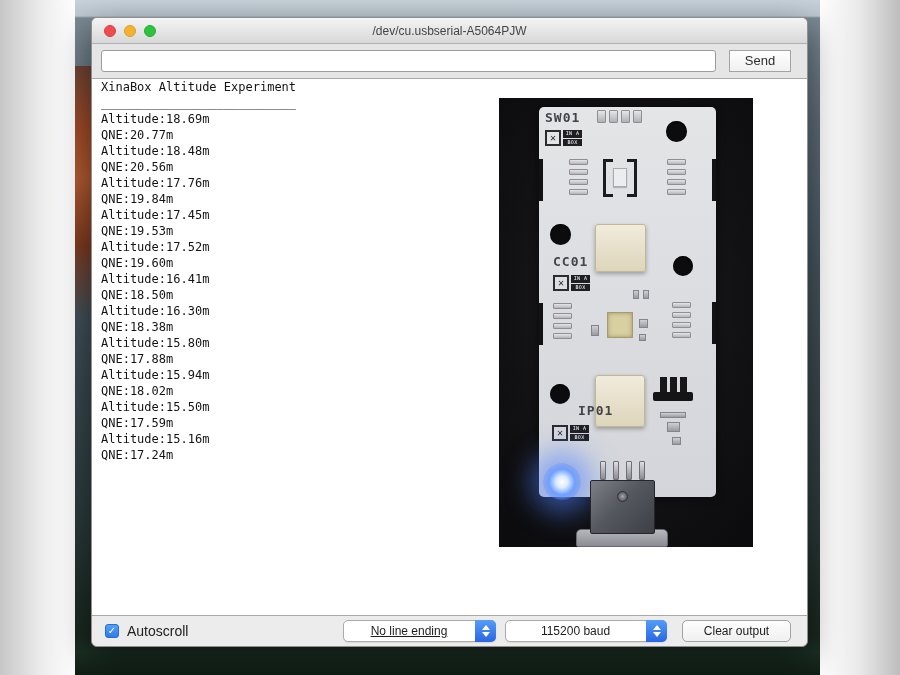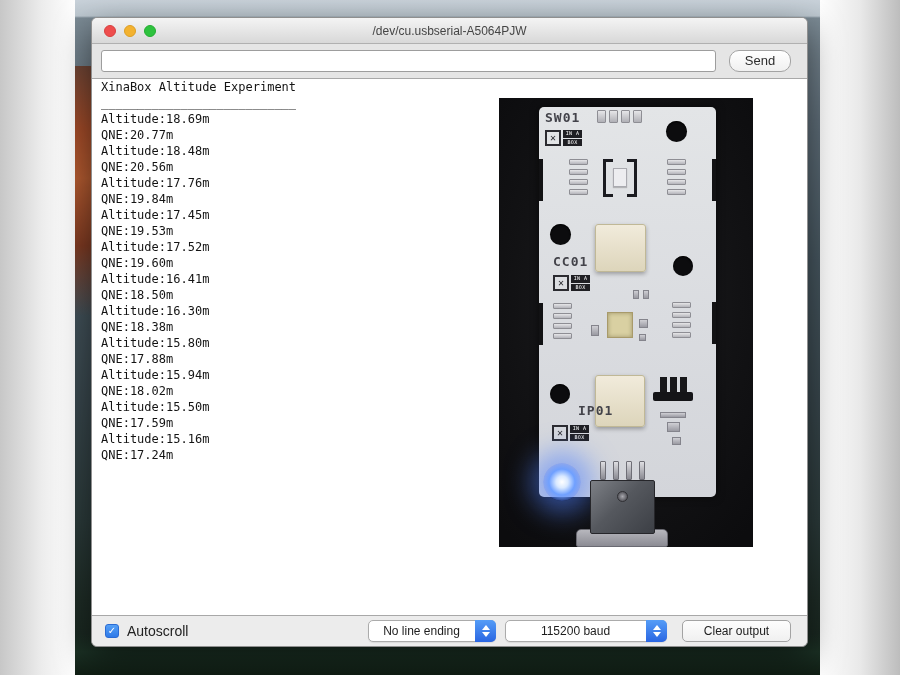--- a/index.html
+++ b/index.html
@@ -34,40 +34,40 @@
   .light { width:12px; height:12px; border-radius:50%; }
   .light-red    { background:#ee4d4d; border:1px solid #d8403f; }
   .light-yellow { background:#f3b230; border:1px solid #dd9f24; }
   .light-green  { background:#2ec23e; border:1px solid #24ad32; }
 
   .sendrow { height:34px; flex:0 0 34px; display:flex; align-items:center;
     padding:0 16px 0 9px; background:#e5e5e5; }
   .serial-input { flex:1; height:22px; border:1px solid #9d9d9d; border-radius:3px;
     background:#ffffff; font-size:12px; padding:0 6px; outline:none; }
   .send-btn { width:62px; height:22px; margin-left:13px; border:1px solid #a3a3a3;
-    border-radius:10px; background:linear-gradient(180deg,#ffffff,#f0f0f0);
+    border-radius:0; background:linear-gradient(180deg,#ffffff,#f0f0f0);
     font-size:13px; color:#2e2e2e; text-align:center; line-height:20px; cursor:default; }
 
   .console { flex:1; position:relative; background:#ffffff; overflow:hidden;
     border-top:1px solid #a8a8a8; border-bottom:1px solid #a8a8a8;
     font-family:"DejaVu Sans Mono","Liberation Mono",monospace;
     font-size:12px; line-height:16px; color:#141414; padding:0 0 0 9px; }
   .console-line { height:16px; white-space:pre; }
 
   .statusbar { height:30px; flex:0 0 30px; display:flex; align-items:center;
     background:#ececec; padding:0 16px 0 13px; border-radius:0 0 5px 5px; }
   .checkbox { width:14px; height:14px; border-radius:3px;
     background:linear-gradient(180deg,#55a0f6,#2f7ae8); border:1px solid #2a6bd4;
     color:#ffffff; font-size:10px; line-height:12px; text-align:center; }
   .autoscroll-label { margin-left:8px; font-size:14px; color:#222222; }
 
   .dropdown { position:relative; height:22px; background:#ffffff; border:1px solid #ababab;
     border-radius:5px; font-size:12px; color:#1d1d1d; display:flex; align-items:center;
     justify-content:center; padding-right:21px; box-shadow:0 1px 1px rgba(0,0,0,.08); }
-  .dd-line { width:128px; margin-left:auto; }
+  .dd-line { width:153px; margin-left:auto;text-decoration:underline; }
   .dd-baud { width:162px; margin-left:9px; }
   .stepper { position:absolute; right:-1px; top:-1px; bottom:-1px; width:21px;
     background:linear-gradient(180deg,#559df7,#2a66e2); border-radius:0 5px 5px 0;
     display:flex; flex-direction:column; align-items:center; justify-content:center; gap:2px; }
   .tri-up    { width:0; height:0; border-left:4px solid transparent; border-right:4px solid transparent; border-bottom:5px solid #ffffff; }
   .tri-down  { width:0; height:0; border-left:4px solid transparent; border-right:4px solid transparent; border-top:5px solid #ffffff; }
   .clear-btn { width:109px; height:22px; margin-left:15px; border:1px solid #a3a3a3;
     border-radius:5px; background:linear-gradient(180deg,#fdfdfd,#f0f0f0);
     font-size:12px; color:#222222; text-align:center; line-height:20px; }
 

